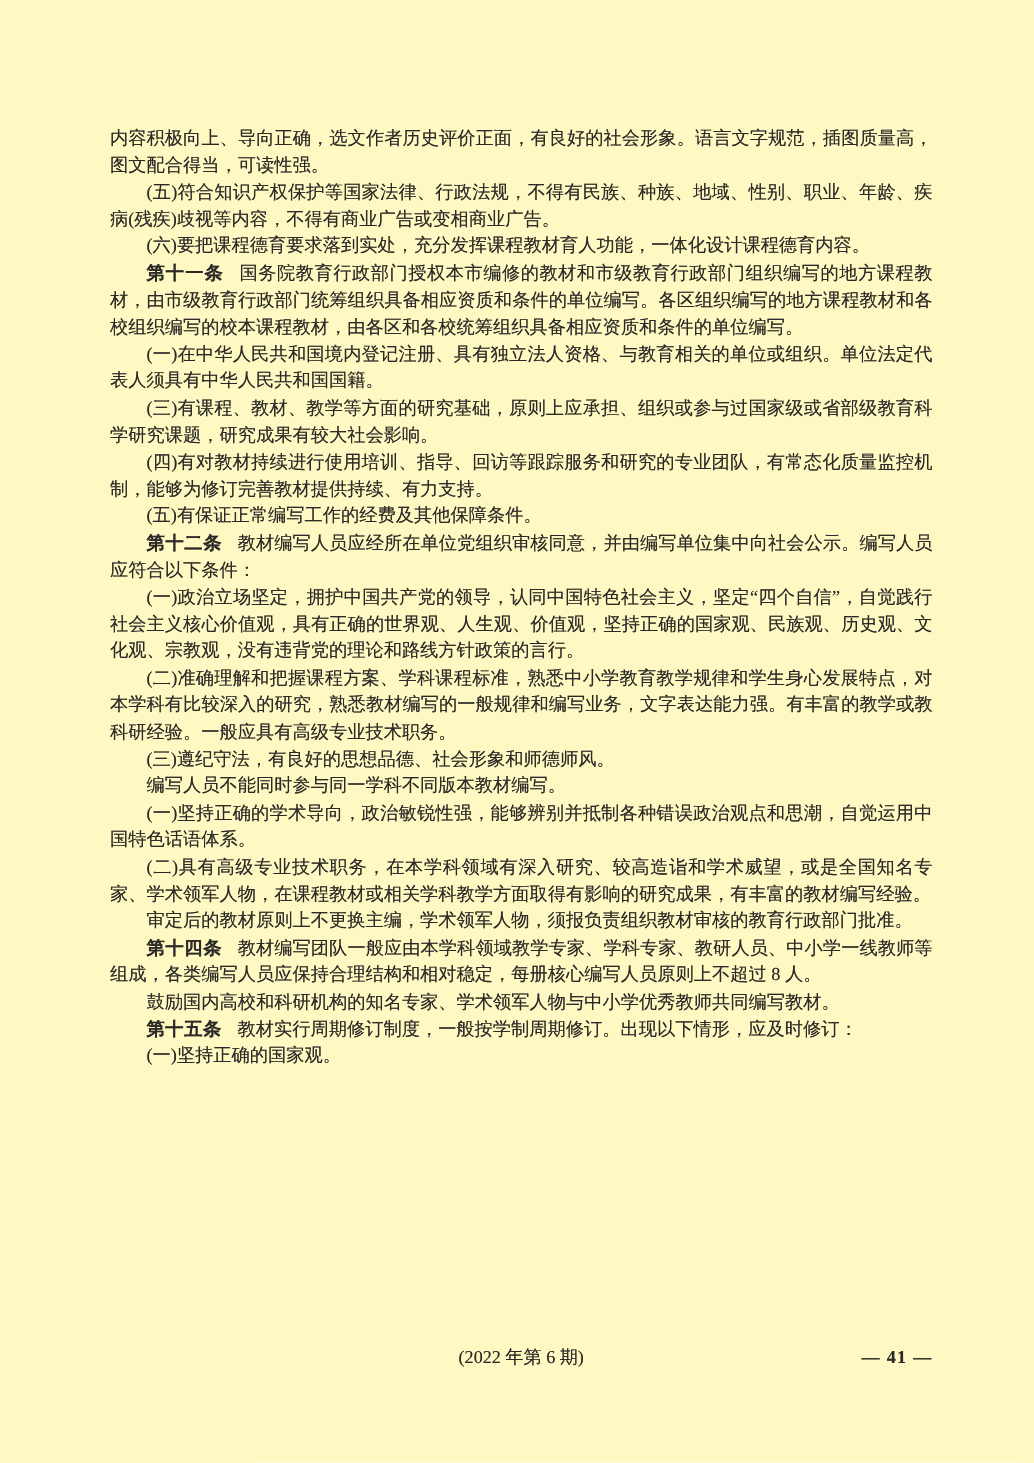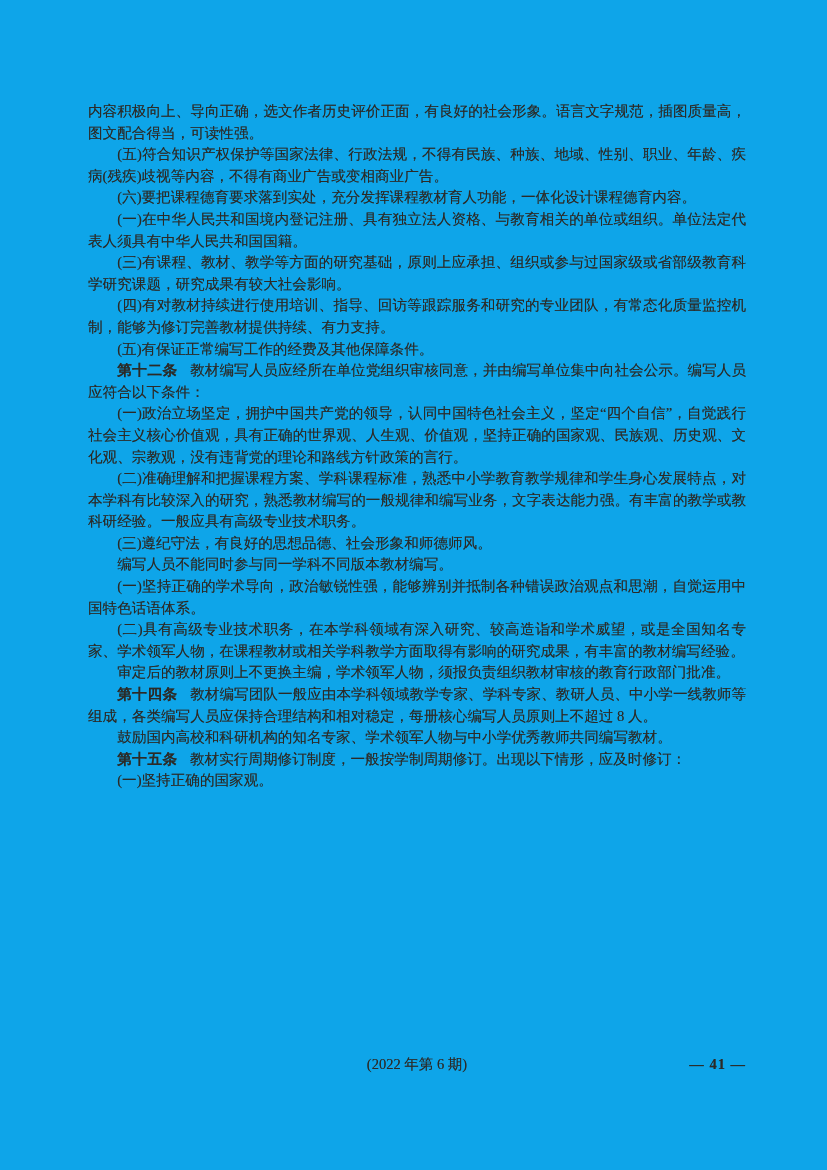--- a/index.html
+++ b/index.html
@@ -9,21 +9,21 @@
   body {
     width: 827px;
     height: 1170px;
     position: relative;
     background: #fdfdfb;
     overflow: hidden;
   }
   .page {
     position: absolute;
     inset: 0;
-    background: #0ea5e9;
+    background: #fef9c3;
   }
   .doc-body {
     position: absolute;
     left: 88px;
     top: 101px;
     width: 658px;
     font-family: "Liberation Serif", "DejaVu Serif", serif;
     font-size: 14.6px;
     line-height: 21.6px;
     color: #2c2a26;
@@ -38,21 +38,21 @@
     text-indent: 0;
   }
   .doc-body .lead {
     font-weight: 700;
     margin-right: 0.85em;
     letter-spacing: 0.5px;
   }
   .footer {
     position: absolute;
     left: 88px;
-    top: 1053px;
+    top: 1075px;
     width: 658px;
     height: 22px;
     font-family: "Liberation Serif", "DejaVu Serif", serif;
     font-size: 14.5px;
     line-height: 22px;
     color: #2c2a26;
     text-align: center;
     text-shadow: 0 0 0.4px rgba(44, 42, 38, 0.55);
   }
   .footer .pagenum {
@@ -64,20 +64,21 @@
   }
 </style>
 </head>
 <body>
 
 <div class="page">
   <div class="doc-body" id="doc-body">
       <p class="para no-indent"><span>内容积极向上、导向正确，选文作者历史评价正面，有良好的社会形象。语言文字规范，插图质量高，图文配合得当，可读性强。</span></p>
       <p class="para"><span>(五)符合知识产权保护等国家法律、行政法规，不得有民族、种族、地域、性别、职业、年龄、疾病(残疾)歧视等内容，不得有商业广告或变相商业广告。</span></p>
       <p class="para"><span>(六)要把课程德育要求落到实处，充分发挥课程教材育人功能，一体化设计课程德育内容。</span></p>
+      <p class="para"><b class="lead">第十一条</b><span>国务院教育行政部门授权本市编修的教材和市级教育行政部门组织编写的地方课程教材，由市级教育行政部门统筹组织具备相应资质和条件的单位编写。各区组织编写的地方课程教材和各校组织编写的校本课程教材，由各区和各校统筹组织具备相应资质和条件的单位编写。</span></p>
       <p class="para"><span>(一)在中华人民共和国境内登记注册、具有独立法人资格、与教育相关的单位或组织。单位法定代表人须具有中华人民共和国国籍。</span></p>
       <p class="para"><span>(三)有课程、教材、教学等方面的研究基础，原则上应承担、组织或参与过国家级或省部级教育科学研究课题，研究成果有较大社会影响。</span></p>
       <p class="para"><span>(四)有对教材持续进行使用培训、指导、回访等跟踪服务和研究的专业团队，有常态化质量监控机制，能够为修订完善教材提供持续、有力支持。</span></p>
       <p class="para"><span>(五)有保证正常编写工作的经费及其他保障条件。</span></p>
       <p class="para"><b class="lead">第十二条</b><span>教材编写人员应经所在单位党组织审核同意，并由编写单位集中向社会公示。编写人员应符合以下条件：</span></p>
       <p class="para"><span>(一)政治立场坚定，拥护中国共产党的领导，认同中国特色社会主义，坚定“四个自信”，自觉践行社会主义核心价值观，具有正确的世界观、人生观、价值观，坚持正确的国家观、民族观、历史观、文化观、宗教观，没有违背党的理论和路线方针政策的言行。</span></p>
       <p class="para"><span>(二)准确理解和把握课程方案、学科课程标准，熟悉中小学教育教学规律和学生身心发展特点，对本学科有比较深入的研究，熟悉教材编写的一般规律和编写业务，文字表达能力强。有丰富的教学或教科研经验。一般应具有高级专业技术职务。</span></p>
       <p class="para"><span>(三)遵纪守法，有良好的思想品德、社会形象和师德师风。</span></p>
       <p class="para"><span>编写人员不能同时参与同一学科不同版本教材编写。</span></p>
       <p class="para"><span>(一)坚持正确的学术导向，政治敏锐性强，能够辨别并抵制各种错误政治观点和思潮，自觉运用中国特色话语体系。</span></p>

